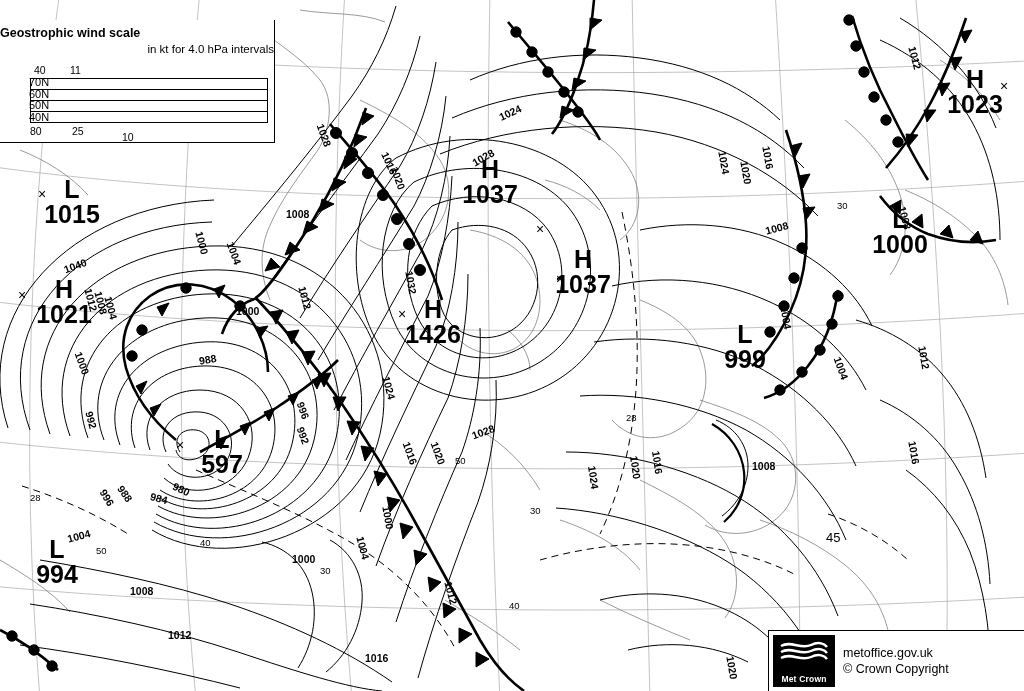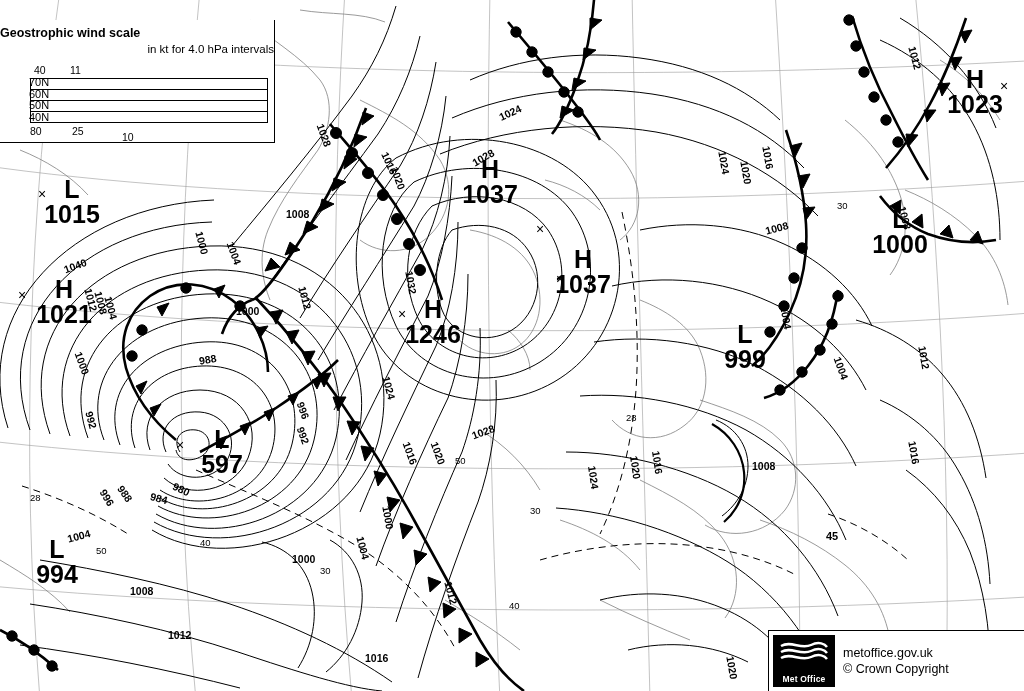--- a/index.html
+++ b/index.html
@@ -370,21 +370,21 @@
         <div class="let">L</div>
         <div class="val">597</div>
       </div>
       <div class="centre" style="left: 2px; top: 537px; width: 110px;">
         <div class="let">L</div>
         <div class="val">994</div>
       </div>
       <div class="iso" style="left: 398px; top: 306px; font-size: 14px; font-weight: normal;">×</div>
       <div class="centre" style="left: 378px; top: 297px; width: 110px;">
         <div class="let">H</div>
-        <div class="val">1246</div>
+        <div class="val">1426</div>
       </div>
       <div class="iso" style="left: 536px; top: 221px; font-size: 14px; font-weight: normal;">×</div>
       <div class="centre" style="left: 435px; top: 157px; width: 110px;">
         <div class="let">H</div>
         <div class="val">1037</div>
       </div>
       <div class="iso" style="left: 556px; top: 271px; font-size: 14px; font-weight: normal;">×</div>
       <div class="centre" style="left: 528px; top: 247px; width: 110px;">
         <div class="let">H</div>
         <div class="val">1037</div>
@@ -461,31 +461,31 @@
   <div id="barbs-layer">
       <div class="iso" style="left: 200px; top: 537px; font-size: 9.5px; font-weight: normal;">40</div>
       <div class="iso" style="left: 320px; top: 565px; font-size: 9.5px; font-weight: normal;">30</div>
       <div class="iso" style="left: 509px; top: 600px; font-size: 9.5px; font-weight: normal;">40</div>
       <div class="iso" style="left: 455px; top: 455px; font-size: 9.5px; font-weight: normal;">50</div>
       <div class="iso" style="left: 530px; top: 505px; font-size: 9.5px; font-weight: normal;">30</div>
       <div class="iso" style="left: 30px; top: 492px; font-size: 9.5px; font-weight: normal;">28</div>
       <div class="iso" style="left: 96px; top: 545px; font-size: 9.5px; font-weight: normal;">50</div>
       <div class="iso" style="left: 837px; top: 200px; font-size: 9.5px; font-weight: normal;">30</div>
       <div class="iso" style="left: 626px; top: 412px; font-size: 9.5px; font-weight: normal;">28</div>
-      <div class="iso" style="left: 826px; top: 530px; font-size: 11px; font-weight: bold;">45</div>
+      <div class="iso" style="left: 826px; top: 530px; font-size: 13px; font-weight: normal;">45</div>
     </div>
 
   <div class="logo-box">
     <div class="logo-mark">
       <svg class="waves" viewBox="0 0 50 26">
         <path d="M2 6 C 12 0, 22 10, 32 5 C 40 1, 46 4, 48 7" stroke="#fff" stroke-width="2.4" fill="none"></path>
         <path d="M2 12 C 12 6, 22 16, 32 11 C 40 7, 46 10, 48 13" stroke="#fff" stroke-width="2.4" fill="none"></path>
         <path d="M2 18 C 12 12, 22 22, 32 17 C 40 13, 46 16, 48 19" stroke="#fff" stroke-width="2.4" fill="none"></path>
       </svg>
-      <div class="lbl">Met Office</div>
+      <div class="lbl">Met Crown</div>
     </div>
     <div class="logo-text">
       <span class="copyright">metoffice.gov.uk</span>
       <span class="copyright">© Crown Copyright</span>
     </div>
   </div>
 
 </div>
 
 </body></html>

